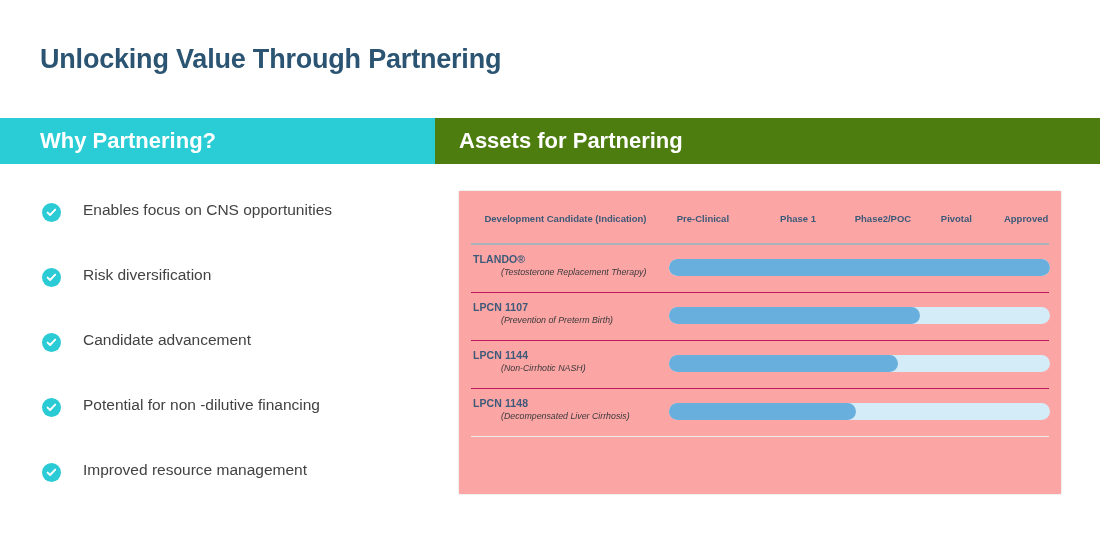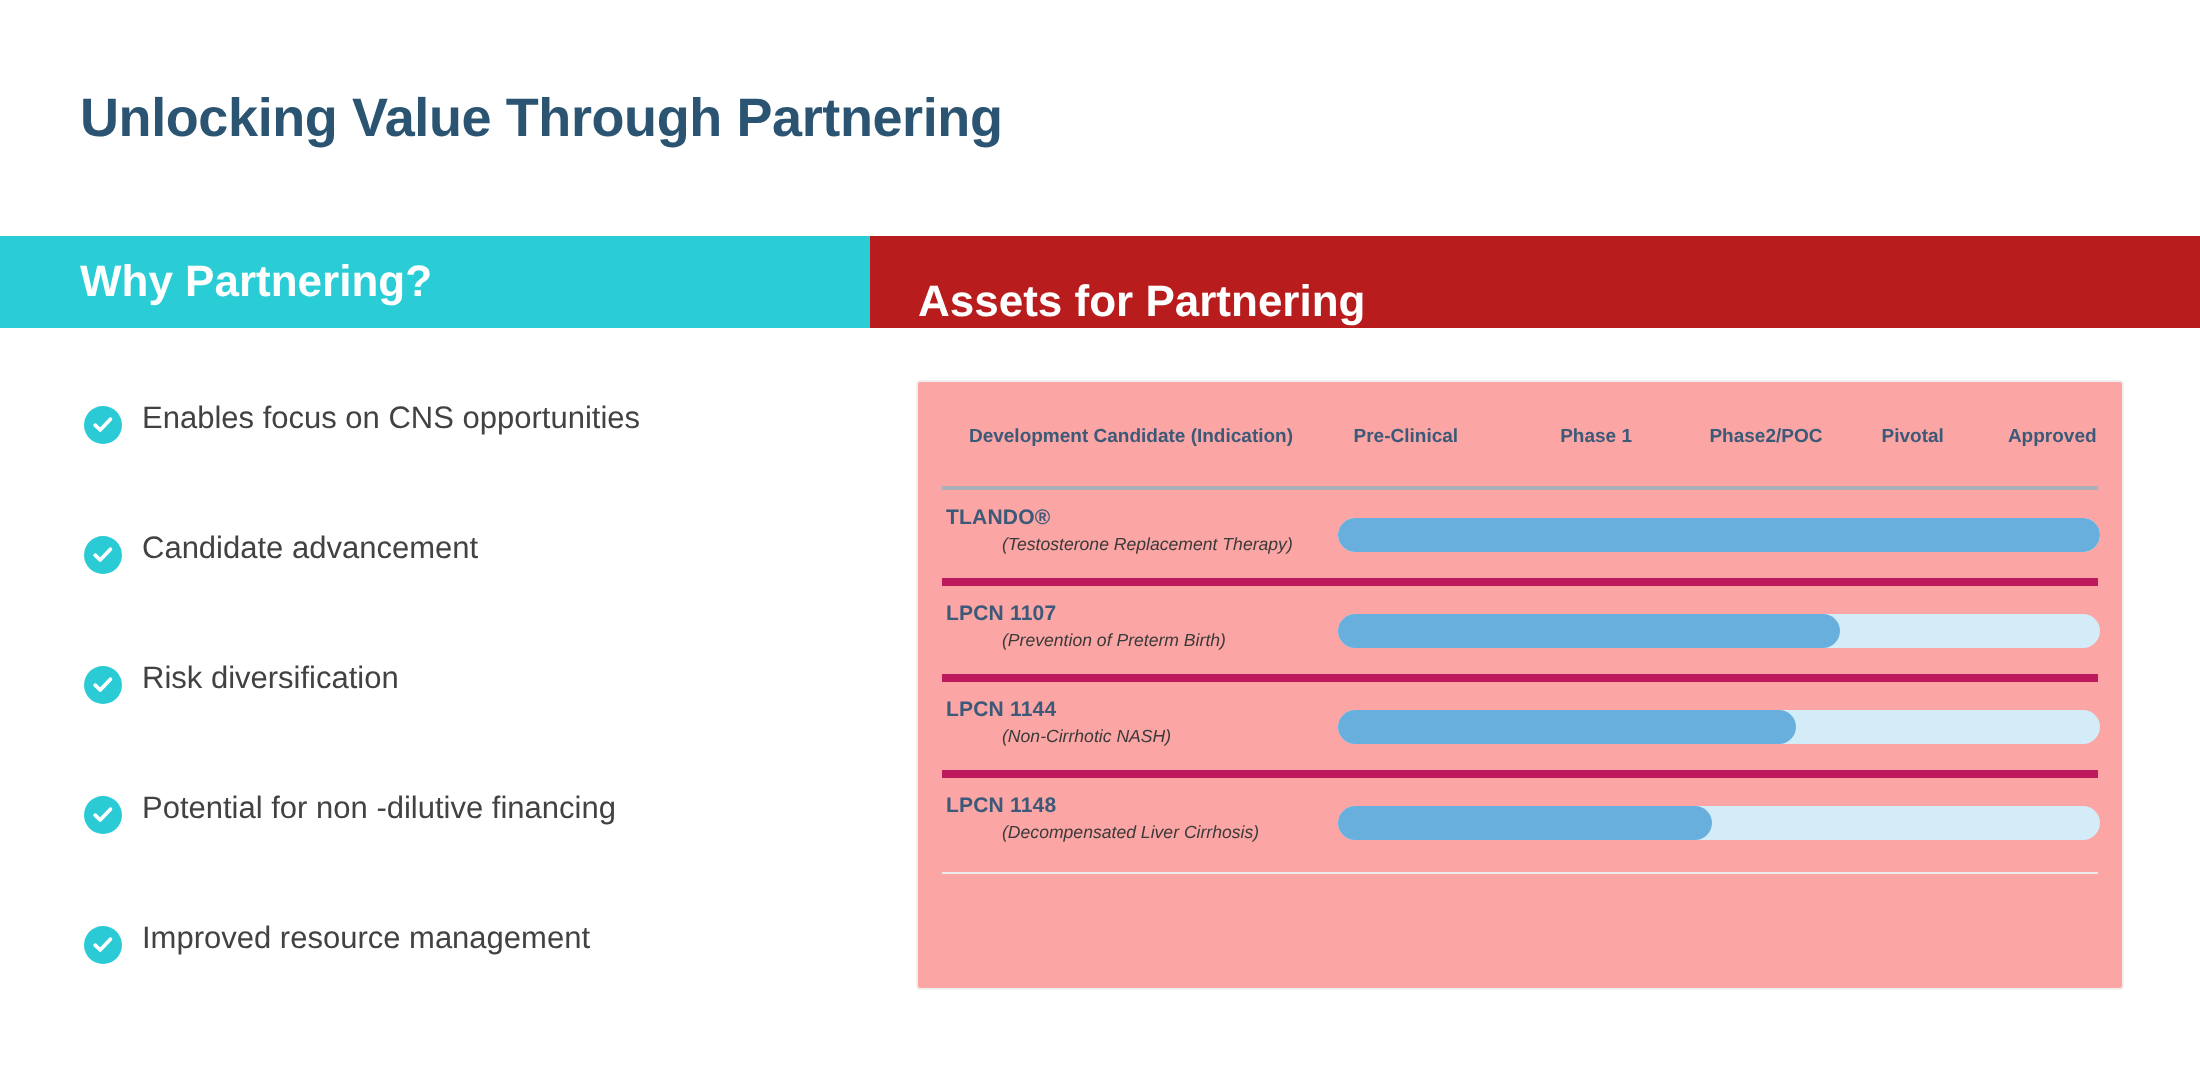--- a/index.html
+++ b/index.html
@@ -29,21 +29,21 @@
     left: 0; top: 118px;
     width: 1100px; height: 46px;
     display: flex;
   }
   .band {
     height: 46px;
     display: flex;
     align-items: center;
   }
   .band-left  { width: 435px; background: #2ACDD6; }
-  .band-right { width: 665px; background: #b91c1c; align-items: flex-end; }
+  .band-right { width: 665px; background: #4d7c0f; }
   .band-label {
     color: #ffffff;
     font-size: 22px;
     font-weight: bold;
     white-space: nowrap;
   }
   .band-left  .band-label { padding-left: 40px; }
   .band-right .band-label { padding-left: 24px; }
 
   
@@ -62,21 +62,21 @@
     width: 19px; height: 19px;
     margin-top: 13px;
     border-radius: 50%;
     background: #2BCBD6;
     display: flex;
     align-items: center;
     justify-content: center;
   }
   .check-icon svg { display: block; }
   .bullet-label {
-    margin-left: 10px;
+    margin-left: 22px;
     margin-top: 10px;
     font-size: 15.5px;
     color: #424242;
     line-height: 1.3;
     white-space: nowrap;
   }
 
   
   .pipeline-card {
     position: absolute;
@@ -111,21 +111,21 @@
     height: 2px;
     background: #a9b0b9;
   }
 
   
   .rows { margin: 0; }
   .prow {
     position: relative;
     height: 48px;
     margin: 0 12px;
-    border-bottom: 4px solid #be185d;
+    border-bottom: 1px solid #be185d;
   }
   .prow.tall { height: 56px; }
   .prow:last-child { border-bottom: 1px solid #ececec; }
 
   .cand {
     position: absolute;
     left: 2px; top: 8px;
     width: 190px;
   }
   .cand-name {
@@ -183,29 +183,29 @@
         </svg>
       </span>
       <span class="bullet-label">Enables focus on CNS opportunities</span>
     </div>
     <div class="bullet">
       <span class="check-icon">
         <svg width="11" height="11" viewBox="0 0 11 11">
           <path d="M1.6 5.6 L4.1 8.0 L9.2 2.6" stroke="#ffffff" stroke-width="1.9" fill="none" stroke-linecap="round" stroke-linejoin="round"></path>
         </svg>
       </span>
+      <span class="bullet-label">Risk diversification</span>
+    </div>
+    <div class="bullet">
+      <span class="check-icon">
+        <svg width="11" height="11" viewBox="0 0 11 11">
+          <path d="M1.6 5.6 L4.1 8.0 L9.2 2.6" stroke="#ffffff" stroke-width="1.9" fill="none" stroke-linecap="round" stroke-linejoin="round"></path>
+        </svg>
+      </span>
       <span class="bullet-label">Candidate advancement</span>
-    </div>
-    <div class="bullet">
-      <span class="check-icon">
-        <svg width="11" height="11" viewBox="0 0 11 11">
-          <path d="M1.6 5.6 L4.1 8.0 L9.2 2.6" stroke="#ffffff" stroke-width="1.9" fill="none" stroke-linecap="round" stroke-linejoin="round"></path>
-        </svg>
-      </span>
-      <span class="bullet-label">Risk diversification</span>
     </div>
     <div class="bullet">
       <span class="check-icon">
         <svg width="11" height="11" viewBox="0 0 11 11">
           <path d="M1.6 5.6 L4.1 8.0 L9.2 2.6" stroke="#ffffff" stroke-width="1.9" fill="none" stroke-linecap="round" stroke-linejoin="round"></path>
         </svg>
       </span>
       <span class="bullet-label">Potential for non -dilutive financing</span>
     </div>
     <div class="bullet">

